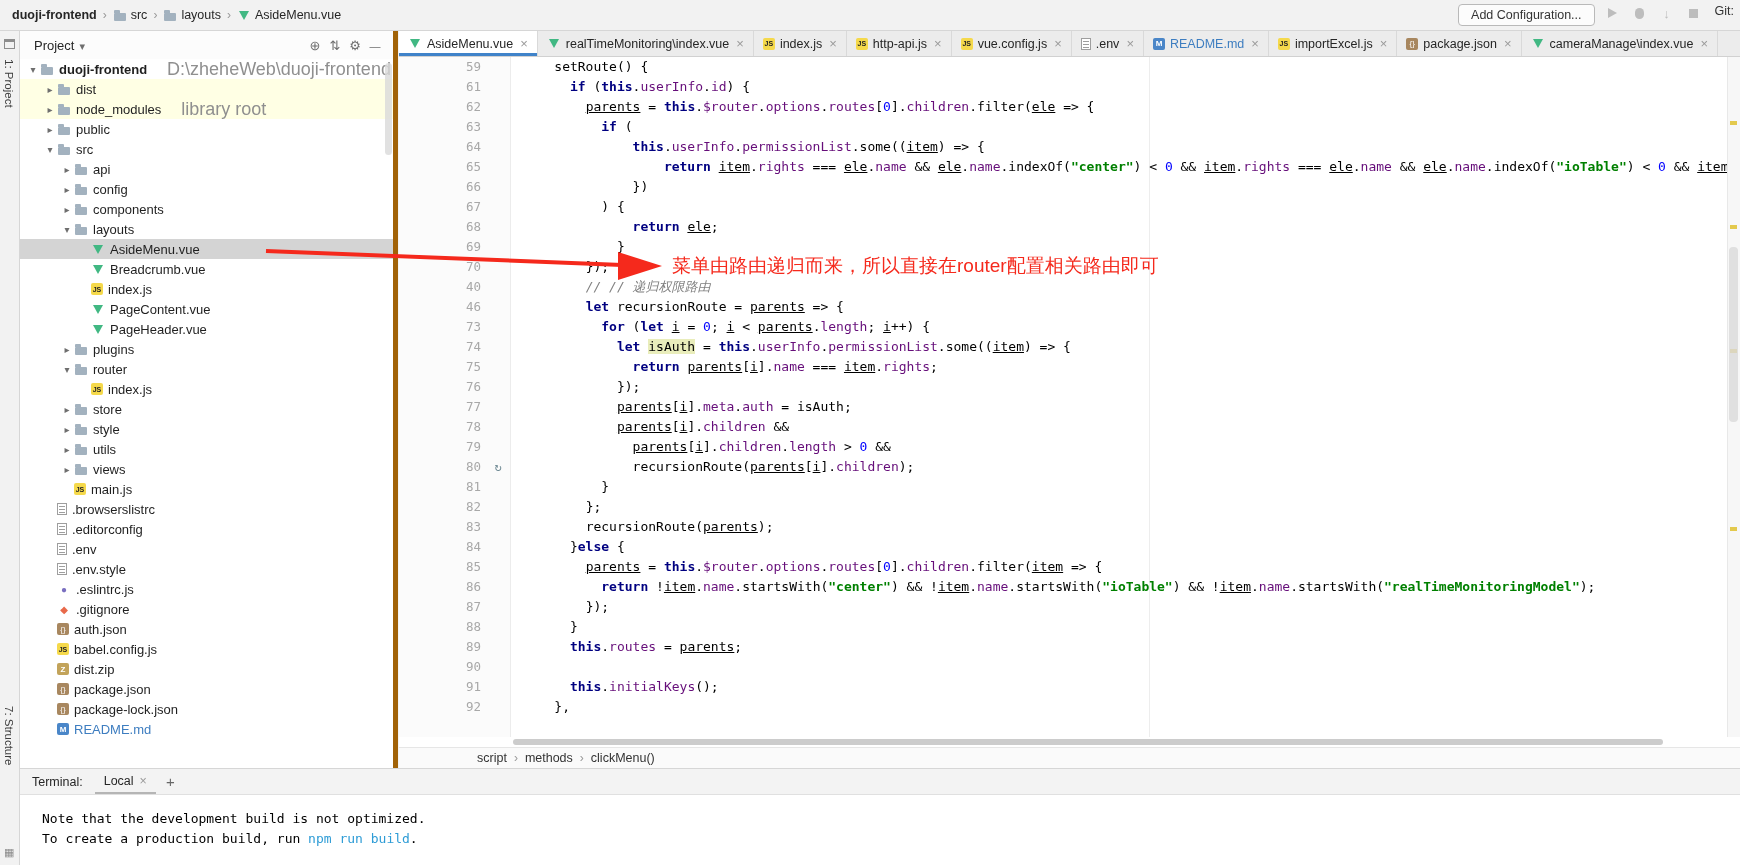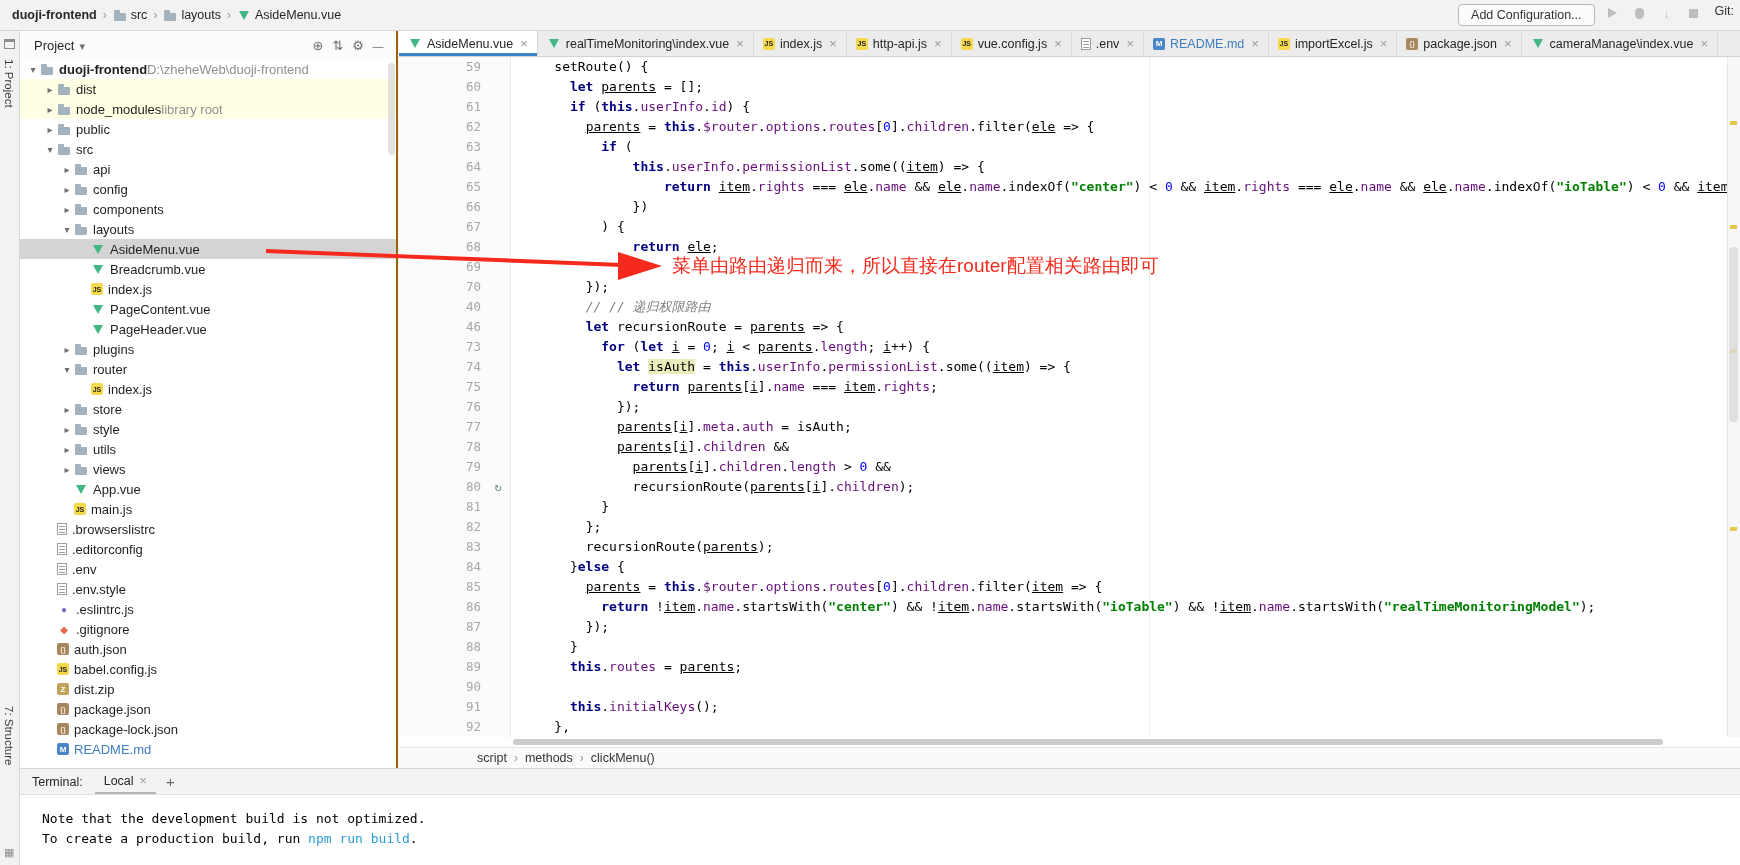--- a/index.html
+++ b/index.html
@@ -21,36 +21,36 @@
 .ti-stop::before{content:"";width:9px;height:9px;background:#bdbdbd}
 .git-lbl{margin-left:12px;font-size:12.5px;color:#333;white-space:nowrap}
 
 #left-strip{position:absolute;left:0;top:31px;width:20px;height:834px;background:#f2f2f2;border-right:1px solid #d6d6d6}
 .strip-win-icon{position:absolute;top:8px;left:4px;width:11px;height:10px;border:1px solid #8d8d8d;border-top:3px solid #8d8d8d}
 .vlabel{position:absolute;left:3px;writing-mode:vertical-rl;font-size:11.5px;color:#3c3c3c;white-space:nowrap}
 .vlabel.top{top:28px}
 .vlabel.bottom{bottom:100px}
 .strip-grid-icon{position:absolute;bottom:6px;left:4px;font-size:11px;color:#8d8d8d}
 
-#project-panel{position:absolute;left:20px;top:31px;width:378px;height:737px;background:#ffffff;border-right:2px solid #a16207;overflow:hidden}
+#project-panel{position:absolute;left:20px;top:31px;width:378px;height:737px;background:#ffffff;border-right:5px solid #a16207;overflow:hidden}
 .pp-header{height:28px;display:flex;align-items:center;padding:0 8px 0 14px;font-size:13px;color:#262626;background:#fcfcfc}
 .pp-caret::before{content:"▾";color:#6e6e6e;margin-left:5px;font-size:11px}
 .pp-sp{flex:1}
 .pp-ic{width:20px;text-align:center;color:#6e6e6e;font-size:13px}
 .pp-ic.locate::before{content:"⊕"}
 .pp-ic.collapse::before{content:"⇅"}
 .pp-ic.settings::before{content:"⚙"}
 .pp-ic.hide::before{content:"—";font-size:11px}
 .tree{font-size:13px}
 .trow{display:flex;align-items:center;height:20px;white-space:nowrap}
 .trow.sel{background:#d4d4d4}
 .trow.hlrow{background:#ffffe4}
 .trow .arrow{width:14px;flex:none;text-align:center;color:#6e6e6e;font-size:10px}
 .trow .lbl{margin-left:5px}
-.trow .sfx{margin-left:0;color:#8f8f8f;font-size:13px}
+.trow .sfx{margin-left:20px;color:#8f8f8f;font-size:18px}
 .pp-scroll{position:absolute;right:1px;top:32px;width:7px;height:92px;background:#d9d9d9;border-radius:4px;opacity:.8}
 
 .fi{display:inline-flex;align-items:center;justify-content:center;width:14px;height:13px;flex:none;font-family:"Liberation Sans",sans-serif;font-style:normal}
 .fi-folder{position:relative}
 .fi-folder::before{content:"";position:absolute;left:1px;top:4px;width:12px;height:8px;background:#a3b2bf;border-radius:1px}
 .fi-folder::after{content:"";position:absolute;left:1px;top:1px;width:6px;height:3px;background:#a3b2bf;border-radius:1px 1px 0 0}
 .fi-vue{width:14px}
 .fi-vue::before{content:"";width:0;height:0;border-left:5.5px solid transparent;border-right:5.5px solid transparent;border-top:9px solid #41b883}
 .fi-js{width:12px;height:12px;background:#f5d94b;color:#222;font-size:7px;font-weight:bold;border-radius:2px}
 .fi-json{width:12px;height:12px;background:#a8875f;color:#fff;font-size:8px;border-radius:2px}
@@ -256,25 +256,20 @@
         <span class="fi fi-folder"></span>
         <span class="lbl">utils</span>
       </div>
       <div class="trow" style="padding-left: 40px;">
         <span class="arrow">▸</span>
         <span class="fi fi-folder"></span>
         <span class="lbl">views</span>
       </div>
       <div class="trow" style="padding-left: 40px;">
         <span class="arrow"></span>
-        <span class="fi fi-vue"></span>
-        <span class="lbl">App.vue</span>
-      </div>
-      <div class="trow" style="padding-left: 40px;">
-        <span class="arrow"></span>
         <span class="fi fi-js">JS</span>
         <span class="lbl">main.js</span>
       </div>
       <div class="trow" style="padding-left: 23px;">
         <span class="arrow"></span>
         <span class="fi fi-txt"></span>
         <span class="lbl">.browserslistrc</span>
       </div>
       <div class="trow" style="padding-left: 23px;">
         <span class="arrow"></span>
@@ -389,25 +384,20 @@
       </div>
     </div>
   <div class="code-wrap">
     <div class="gutter-bg"></div>
     <div class="margin-guide"></div>
     <div id="code-lines">
         <div class="code-line">
           <span class="ln">59</span>
           <span class="gic"></span>
           <span class="cc"><span>    </span><span class="tk-p">setRoute() {</span></span>
-        </div>
-        <div class="code-line">
-          <span class="ln">60</span>
-          <span class="gic"></span>
-          <span class="cc"><span>      </span><span class="tk-kw">let </span><span class="tk-u">parents</span><span class="tk-p"> = [];</span></span>
         </div>
         <div class="code-line">
           <span class="ln">61</span>
           <span class="gic"></span>
           <span class="cc"><span>      </span><span class="tk-kw">if </span><span class="tk-p">(</span><span class="tk-kw">this</span><span class="tk-p">.</span><span class="tk-fld">userInfo</span><span class="tk-p">.</span><span class="tk-fld">id</span><span class="tk-p">) {</span></span>
         </div>
         <div class="code-line">
           <span class="ln">62</span>
           <span class="gic"></span>
           <span class="cc"><span>        </span><span class="tk-u">parents</span><span class="tk-p"> = </span><span class="tk-kw">this</span><span class="tk-p">.</span><span class="tk-fld">$router</span><span class="tk-p">.</span><span class="tk-fld">options</span><span class="tk-p">.</span><span class="tk-fld">routes</span><span class="tk-p">[</span><span class="tk-num">0</span><span class="tk-p">].</span><span class="tk-fld">children</span><span class="tk-p">.filter(</span><span class="tk-u">ele</span><span class="tk-p"> =&gt; {</span></span>

